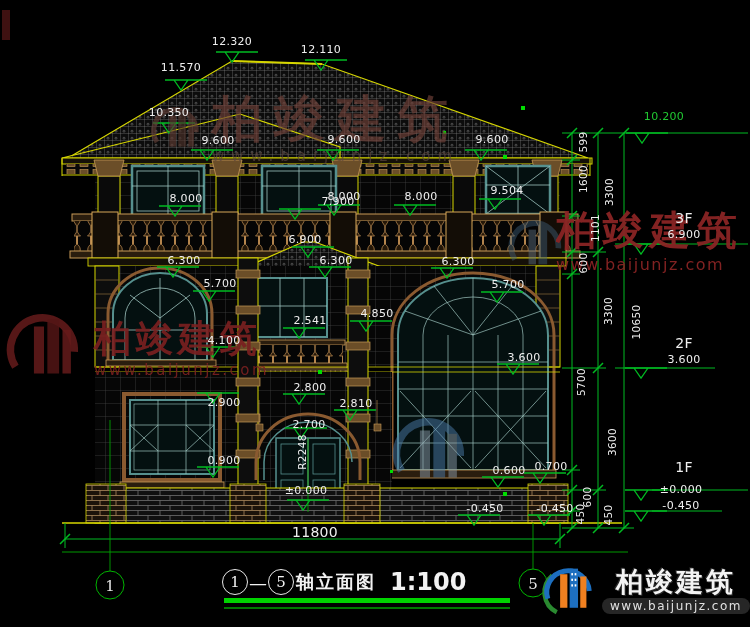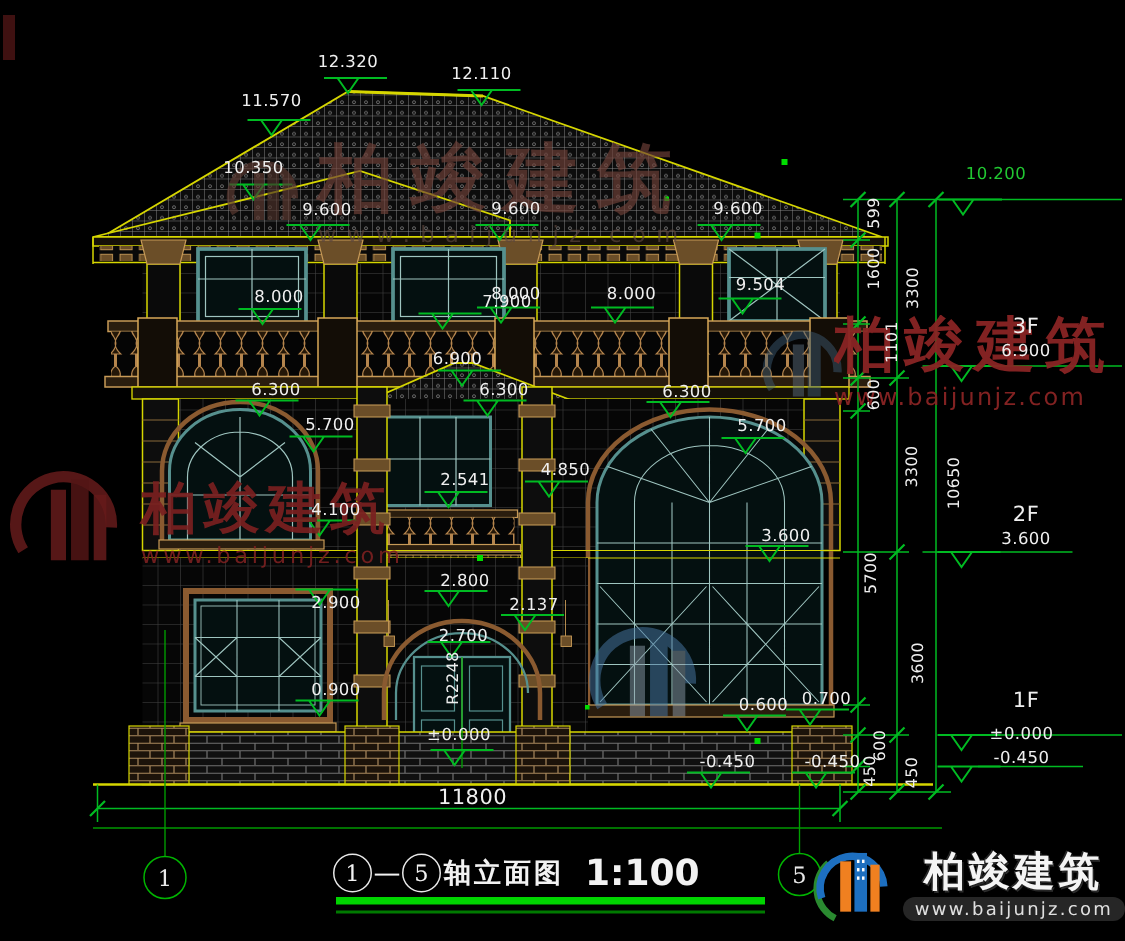--- a/index.html
+++ b/index.html
@@ -386,21 +386,21 @@
       <span class="ann" style="left: 458px; top: 261px;">6.300</span>
       <span class="ann" style="left: 220px; top: 283px;">5.700</span>
       <span class="ann" style="left: 508px; top: 284px;">5.700</span>
       <span class="ann" style="left: 377px; top: 313px;">4.850</span>
       <span class="ann" style="left: 310px; top: 320px;">2.541</span>
       <span class="ann" style="left: 224px; top: 340px;">4.100</span>
       <span class="ann" style="left: 524px; top: 357px;">3.600</span>
       <span class="ann" style="left: 224px; top: 402px;">2.900</span>
       <span class="ann" style="left: 310px; top: 387px;">2.800</span>
       <span class="ann" style="left: 309px; top: 424px;">2.700</span>
-      <span class="ann" style="left: 356px; top: 403px;">2.137</span>
+      <span class="ann" style="left: 356px; top: 403px;">2.810</span>
       <span class="ann rot" style="left: 302px; top: 452px;">R2248</span>
       <span class="ann" style="left: 224px; top: 460px;">0.900</span>
       <span class="ann" style="left: 509px; top: 470px;">0.600</span>
       <span class="ann" style="left: 551px; top: 466px;">0.700</span>
       <span class="ann" style="left: 306px; top: 490px;">±0.000</span>
       <span class="ann" style="left: 485px; top: 508px;">-0.450</span>
       <span class="ann" style="left: 555px; top: 508px;">-0.450</span>
       <span class="ann big" style="left: 315px; top: 532px;">11800</span>
       <span class="ann grn" style="left: 664px; top: 116px;">10.200</span>
       <span class="ann big" style="left: 684px; top: 218px;">3F</span>

